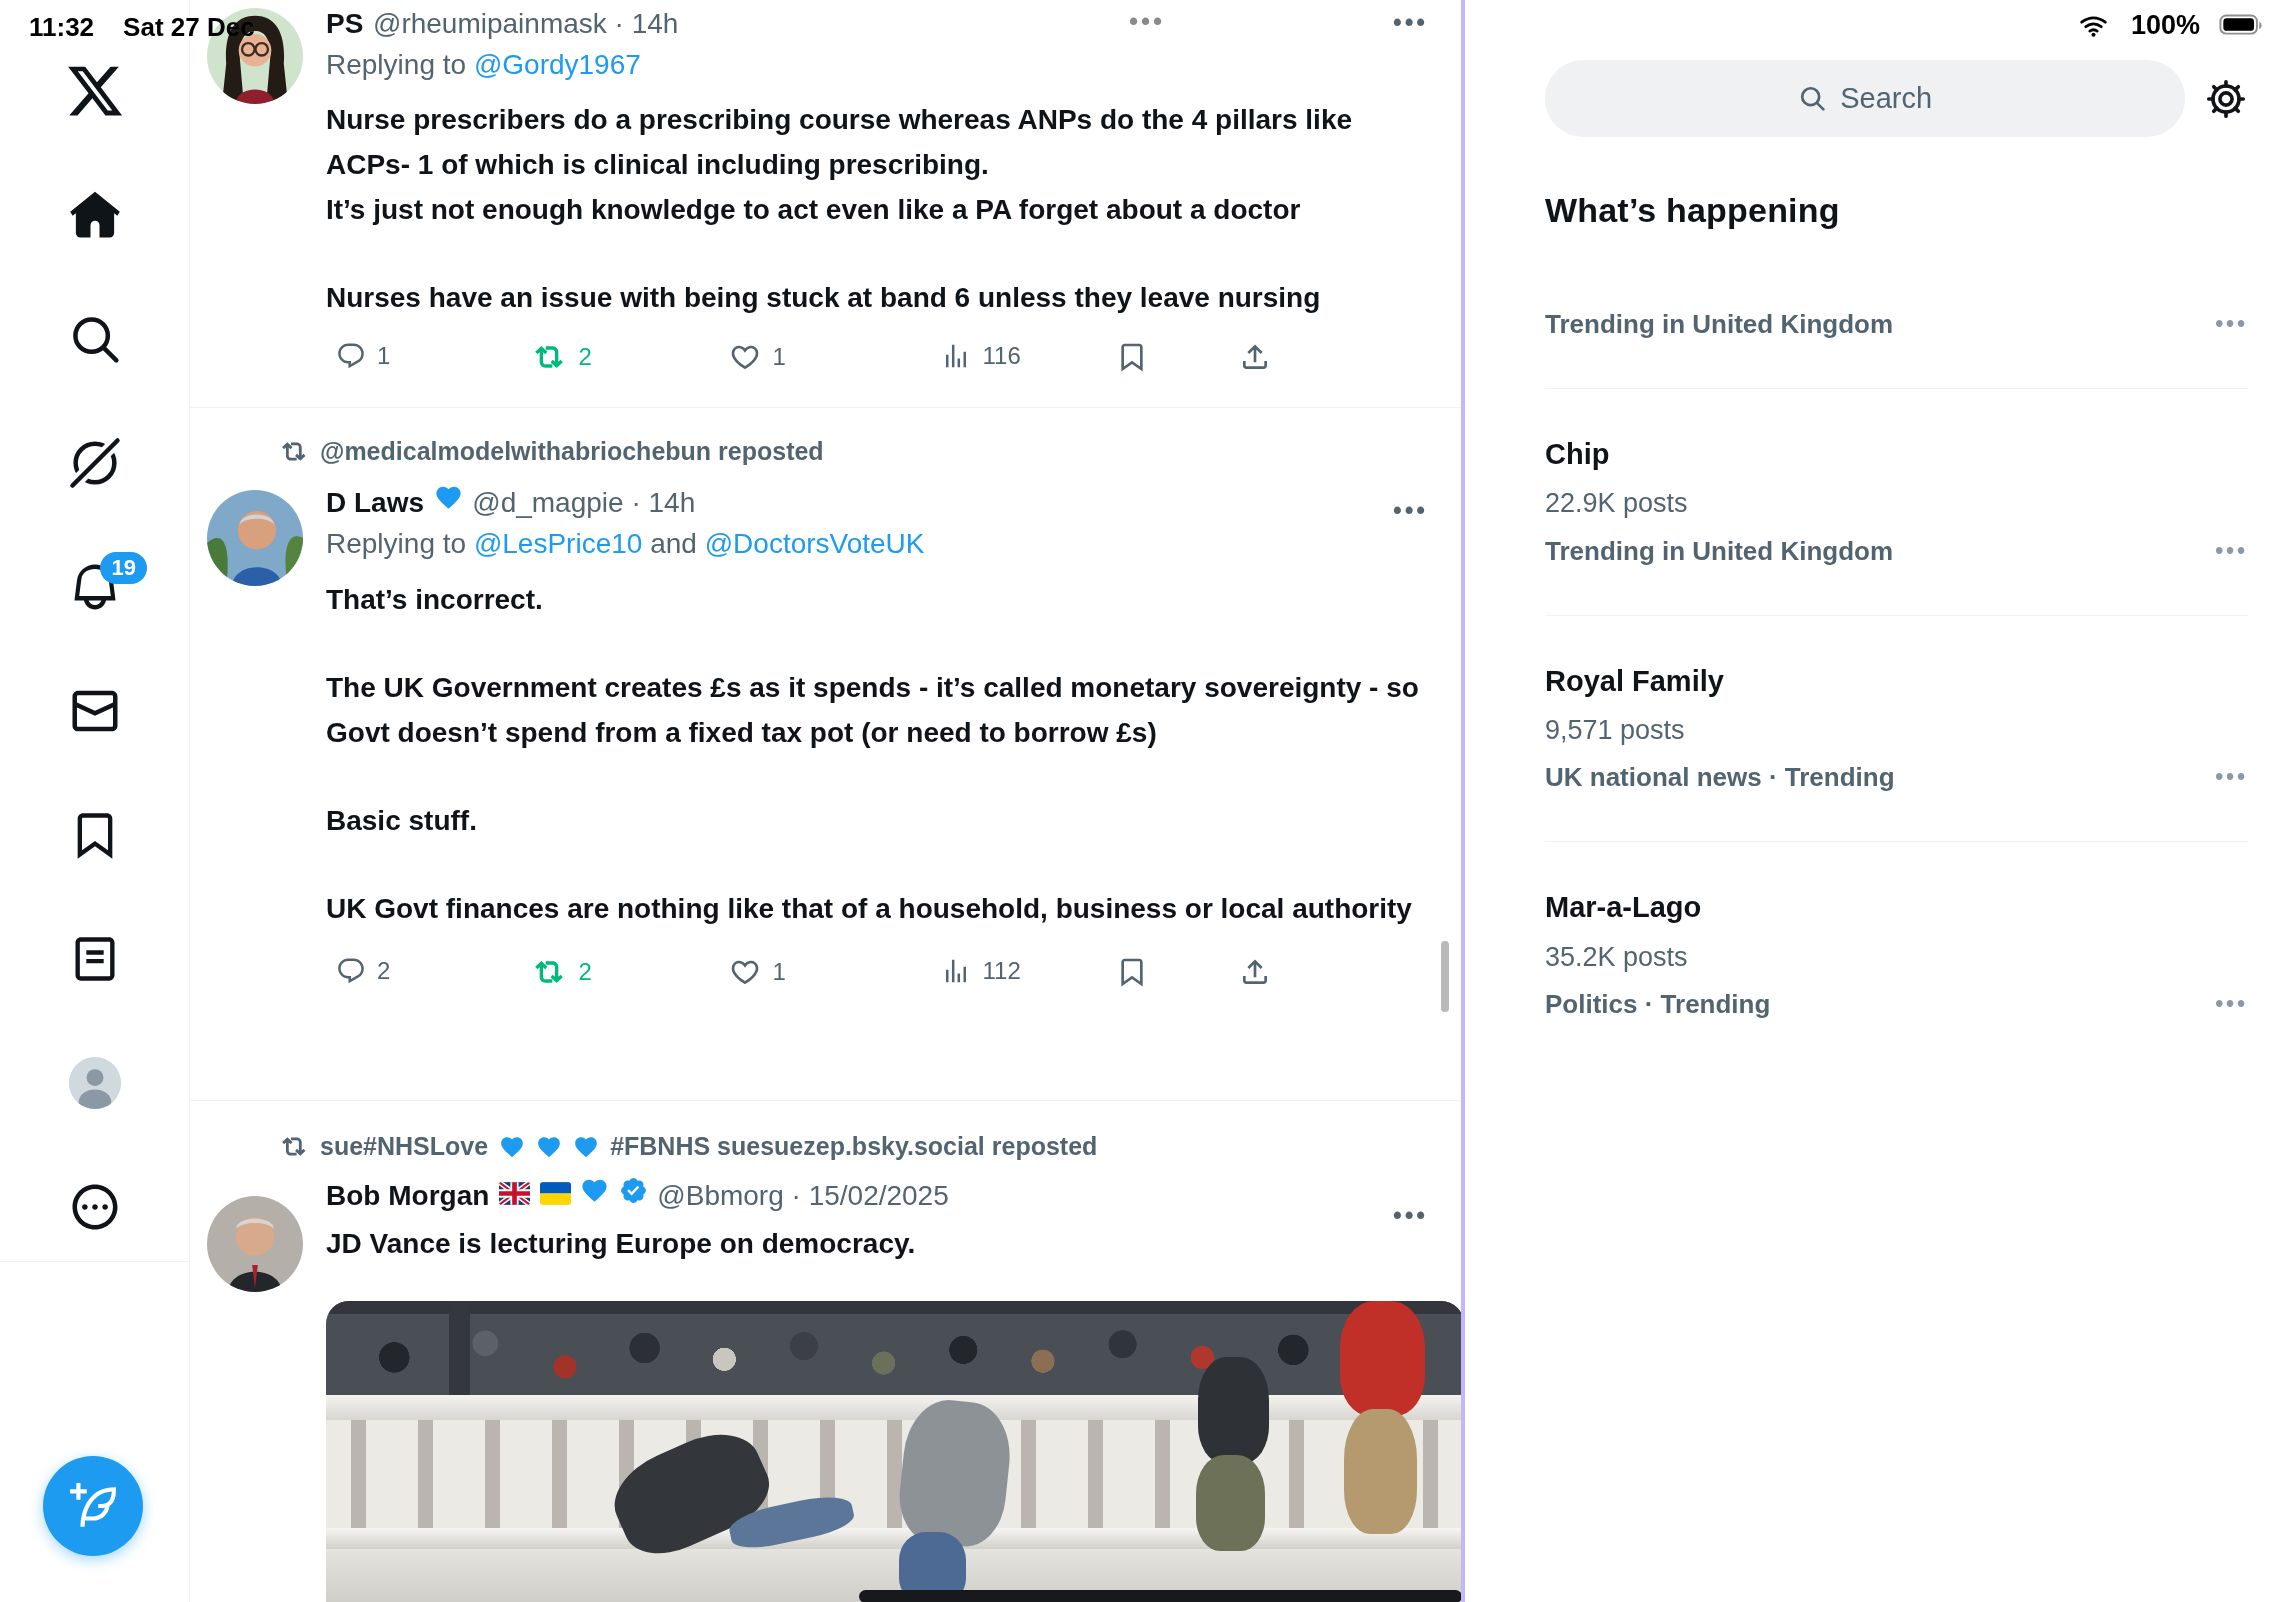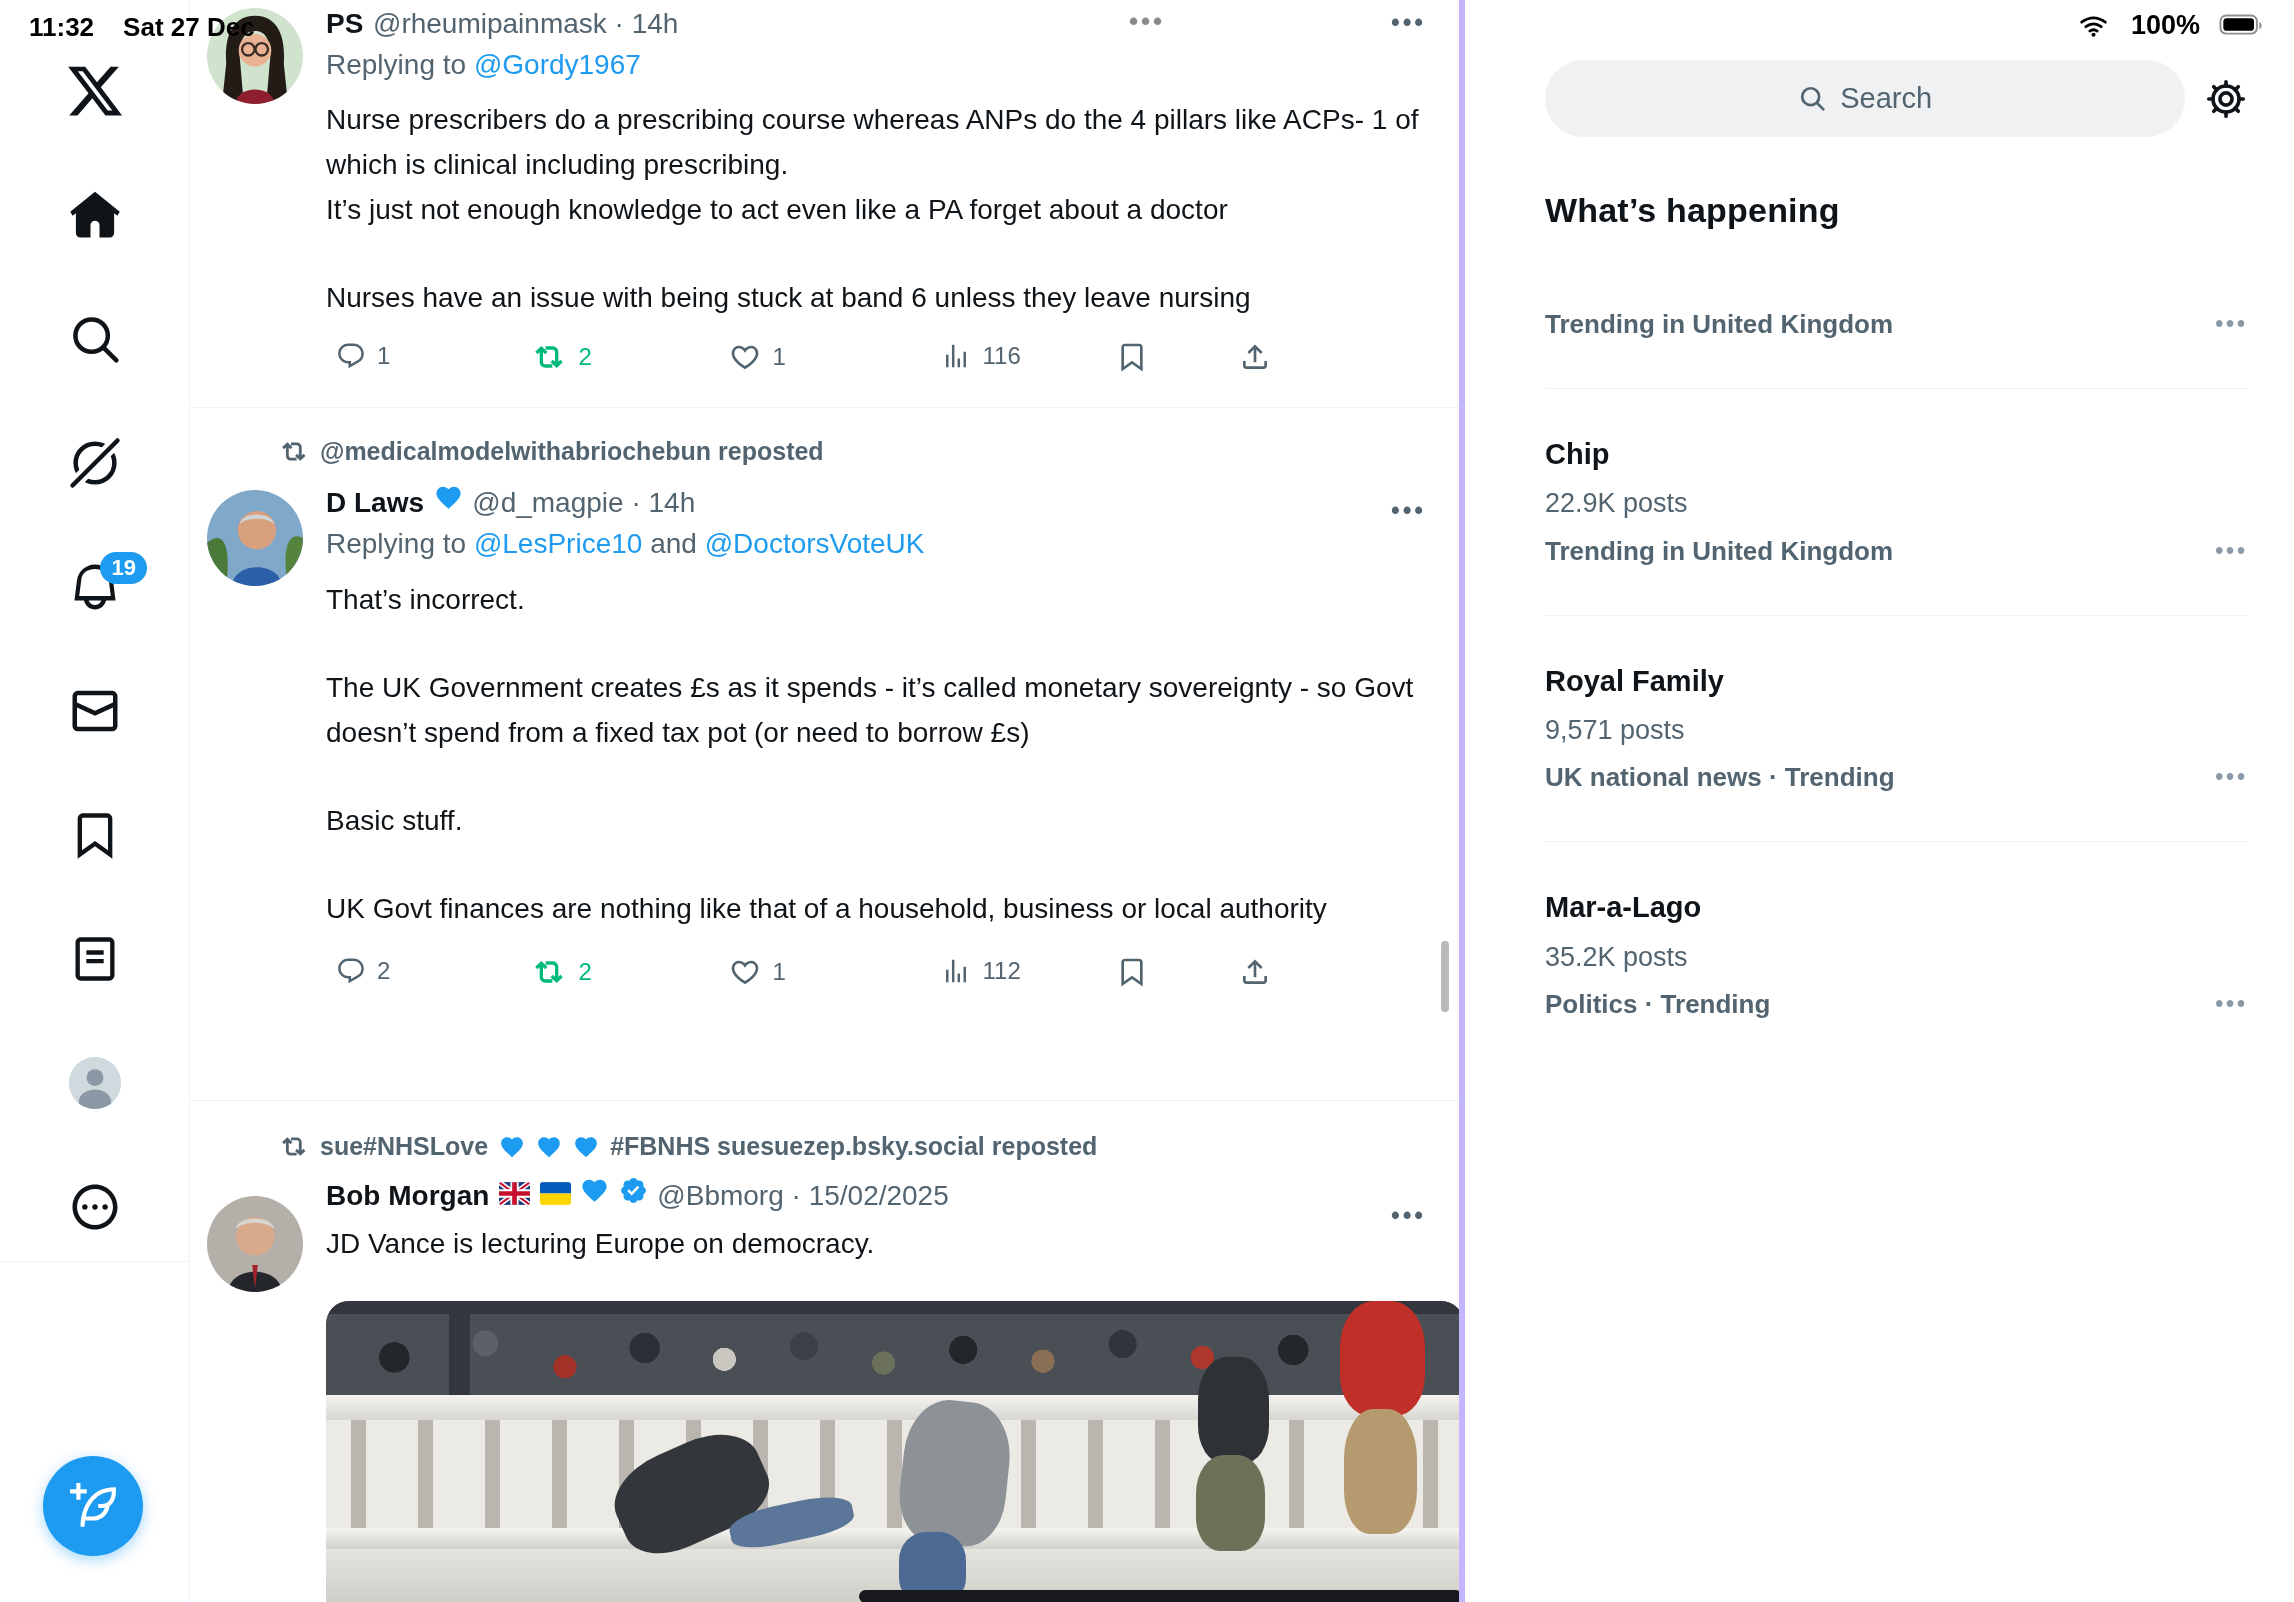--- a/index.html
+++ b/index.html
@@ -26,40 +26,40 @@
   .badge { position:absolute; top:27px; left:100px; background:#1d9bf0; color:#fff;
     font-size:22px; font-weight:700; border-radius:960px; padding:2.9px 11.5px; line-height:1.2; }
   .nav-rule { position:absolute; left:0; top:1261px; width:189px; border-top:1px solid #eff3f4; }
   .compose-btn { position:absolute; left:43px; top:1456px; width:100px; height:100px;
     border-radius:50%; background:#1d9bf0; display:flex; align-items:center; justify-content:center;
     box-shadow:0 3.8px 13.4px rgba(29,155,240,.4); cursor:pointer; }
   .avatar-ph { width:52px; height:52px; border-radius:50%; background:#cfd9de; overflow:hidden; }
 
   
   .timeline { position:absolute; left:189px; top:0; width:1276px; height:1602px;
-    border-left:1px solid #eff3f4; border-right:6px solid #c4b5fd; background:#fff; }
+    border-left:1px solid #eff3f4; border-right:4px solid #c4b5fd; background:#fff; }
   .tweet { position:absolute; left:0; width:100%; padding-left:136px; padding-right:38px; }
   .tweet-1 { top:0; height:408px; border-bottom:1px solid #eff3f4; padding-top:5.8px; }
   .tweet-2 { top:408px; height:693px; border-bottom:1px solid #eff3f4; padding-top:27px; }
   .tweet-3 { top:1101px; height:501px; overflow:hidden; padding-top:29px; }
 
   .avatar { position:absolute; left:17.3px; width:96px; height:96px; border-radius:50%;
     overflow:hidden; cursor:pointer; }
   .avatar svg { width:100%; height:100%; }
 
   .head-row { display:flex; align-items:baseline; gap:9.6px; font-size:28px; line-height:35px; }
   .name { font-weight:700; cursor:pointer; }
   .meta { color:#536471; }
   .more-btn { position:absolute; right:33px; color:#536471; font-size:25px; letter-spacing:2.9px;
     font-weight:700; cursor:pointer; }
 
   .replying { font-size:28px; line-height:35px; margin-top:5.8px; color:#536471; }
   .replying .lnk { color:#1d9bf0; cursor:pointer; }
 
-  .body-text { margin-top:15.4px; max-width:1105px; }
+  .body-text { margin-top:15.4px; max-width:1105px;font-weight:bold; }
   .body-text p { font-size:28px; line-height:45px; }
   .body-text p.gap { margin-top:43px; }
 
   .repost-row { display:flex; align-items:center; gap:11px; margin-left:-44px;
     color:#536471; font-size:25px; font-weight:700; line-height:33px; cursor:pointer; }
 
   .stats { position:relative; height:44px; margin-top:21px; }
   .stat { position:absolute; top:0; display:flex; align-items:center; gap:11.5px;
     color:#536471; font-size:24px; cursor:pointer; }
   .stat .cnt-green { color:#00ba7c; }

